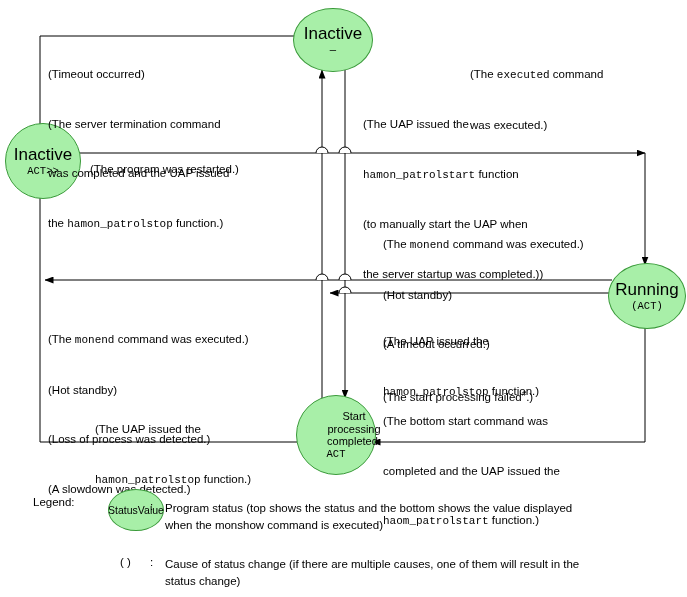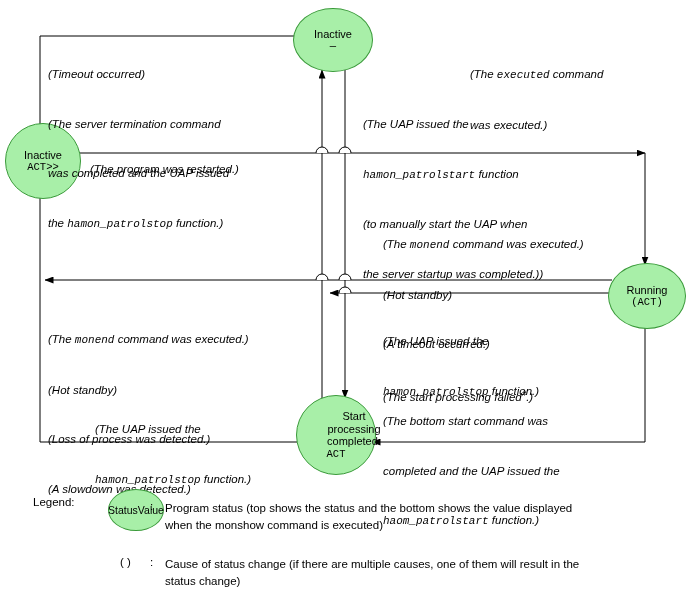--- a/index.html
+++ b/index.html
@@ -32,35 +32,34 @@
     background: #a8efa8;
     border: 1px solid #3a9a3a;
     display: flex;
     flex-direction: column;
     align-items: center;
     justify-content: center;
     text-align: center;
     line-height: 1.15;
   }
   .node .title {
-    font-size: 11px;
+    font-size: 17px;
     color: #000;
   }
   .node .val {
     font-family: "Liberation Mono", monospace;
     font-size: 10.5px;
     color: #000;
   }
   .lbl {
     position: absolute;
     font-size: 11.5px;
     line-height: 16.5px;
     color: #000;
     white-space: pre;
-    font-style: italic;
   }
   .lbl .mono {
     font-family: "Liberation Mono", monospace;
     font-size: 11px;
   }
   .legend-label {
     position: absolute;
     font-size: 11.5px;
     color: #000;
   }

